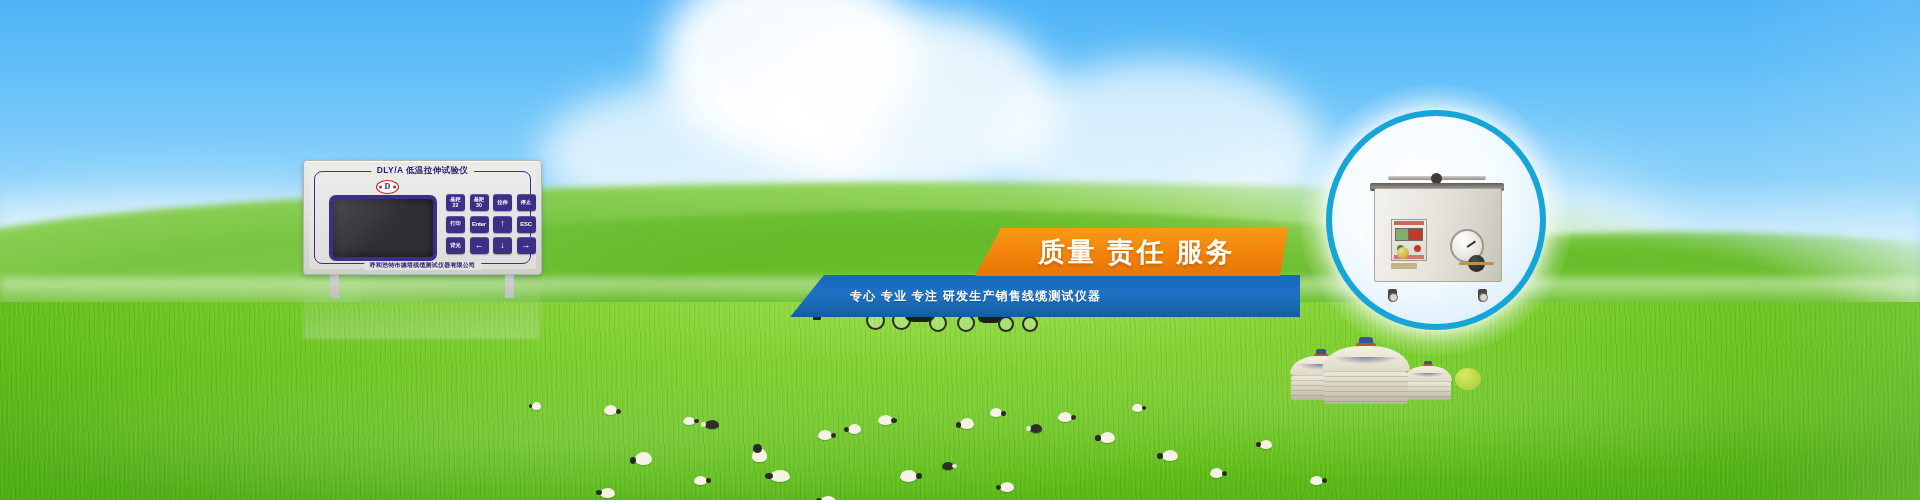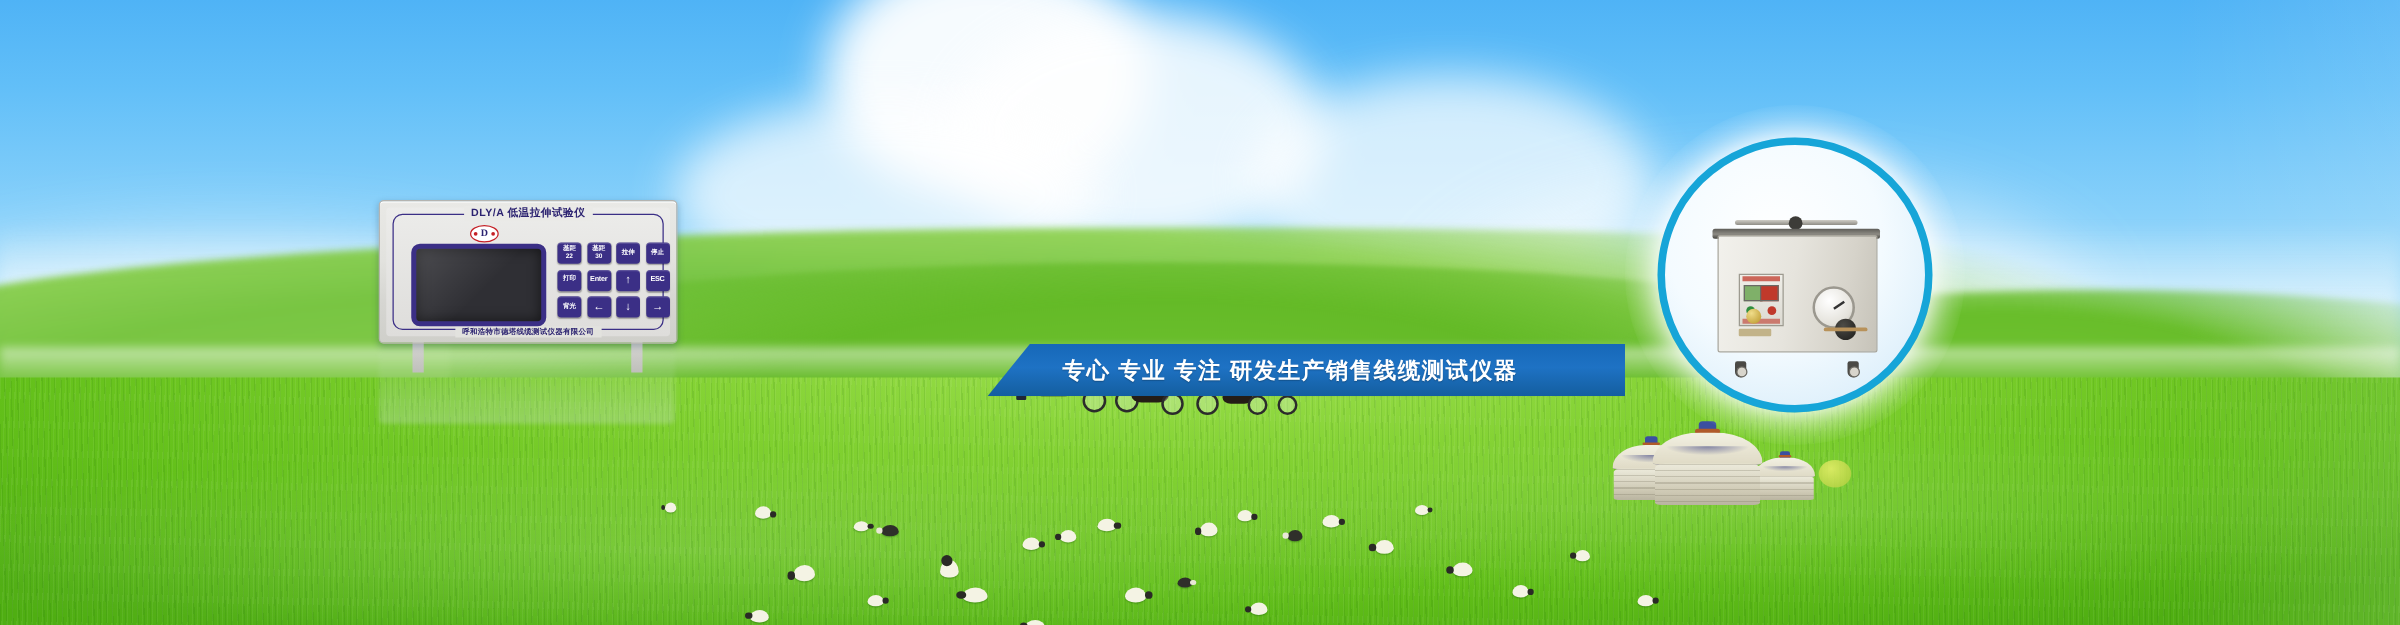--- a/index.html
+++ b/index.html
@@ -210,21 +210,21 @@
 
   
   .blue-band{
     position:absolute;left:790px;top:275px;width:510px;height:42px;
     background:linear-gradient(to bottom,#1668b8 0%,#1e72c4 45%,#145e9f 100%);
     clip-path:polygon(34px 0,100% 0,100% 100%,0 100%);
     box-shadow:0 2px 5px rgba(10,40,70,.3);
     display:flex;align-items:center;
   }
   .blue-band span{
-    color:#ffffff;font-size:18px;font-weight:bold;letter-spacing:1.2px;
+    color:#ffffff;font-size:12px;font-weight:bold;letter-spacing:1.2px;
     margin-left:60px;white-space:nowrap;text-shadow:0 1px 1px rgba(0,0,0,.25);
   }
   .orange-band{
     position:absolute;left:975px;top:228px;width:313px;height:48px;
     background:linear-gradient(to bottom,#f79a14 0%,#f58a10 38%,#ef7d07 72%,#e57505 100%);
     clip-path:polygon(26px 0,100% 0,calc(100% - 8px) 100%,0 100%);
     box-shadow:0 2px 6px rgba(120,60,0,.28);
     display:flex;align-items:center;justify-content:center;
   }
   .orange-band span{
@@ -426,20 +426,23 @@
       <div class="key lat">ESC</div>
       <div class="key">背光</div>
       <div class="key arrow">←</div>
       <div class="key arrow">↓</div>
       <div class="key arrow">→</div>
     </div>
   </div>
 
   <div class="blue-band">
     <span>专心   专业   专注   研发生产销售线缆测试仪器</span>
+  </div>
+  <div class="orange-band">
+    <span>质量  责任  服务</span>
   </div>
 
   <div class="circle-glow" style="left:1300px;top:84px;"></div>
   <div class="circle-wrap">
     <div class="circle-ring"></div>
     <div class="chamber">
       <div class="ch-handle"></div>
       <div class="ch-lid"></div>
       <div class="ch-body">
         <div class="ch-panel">

